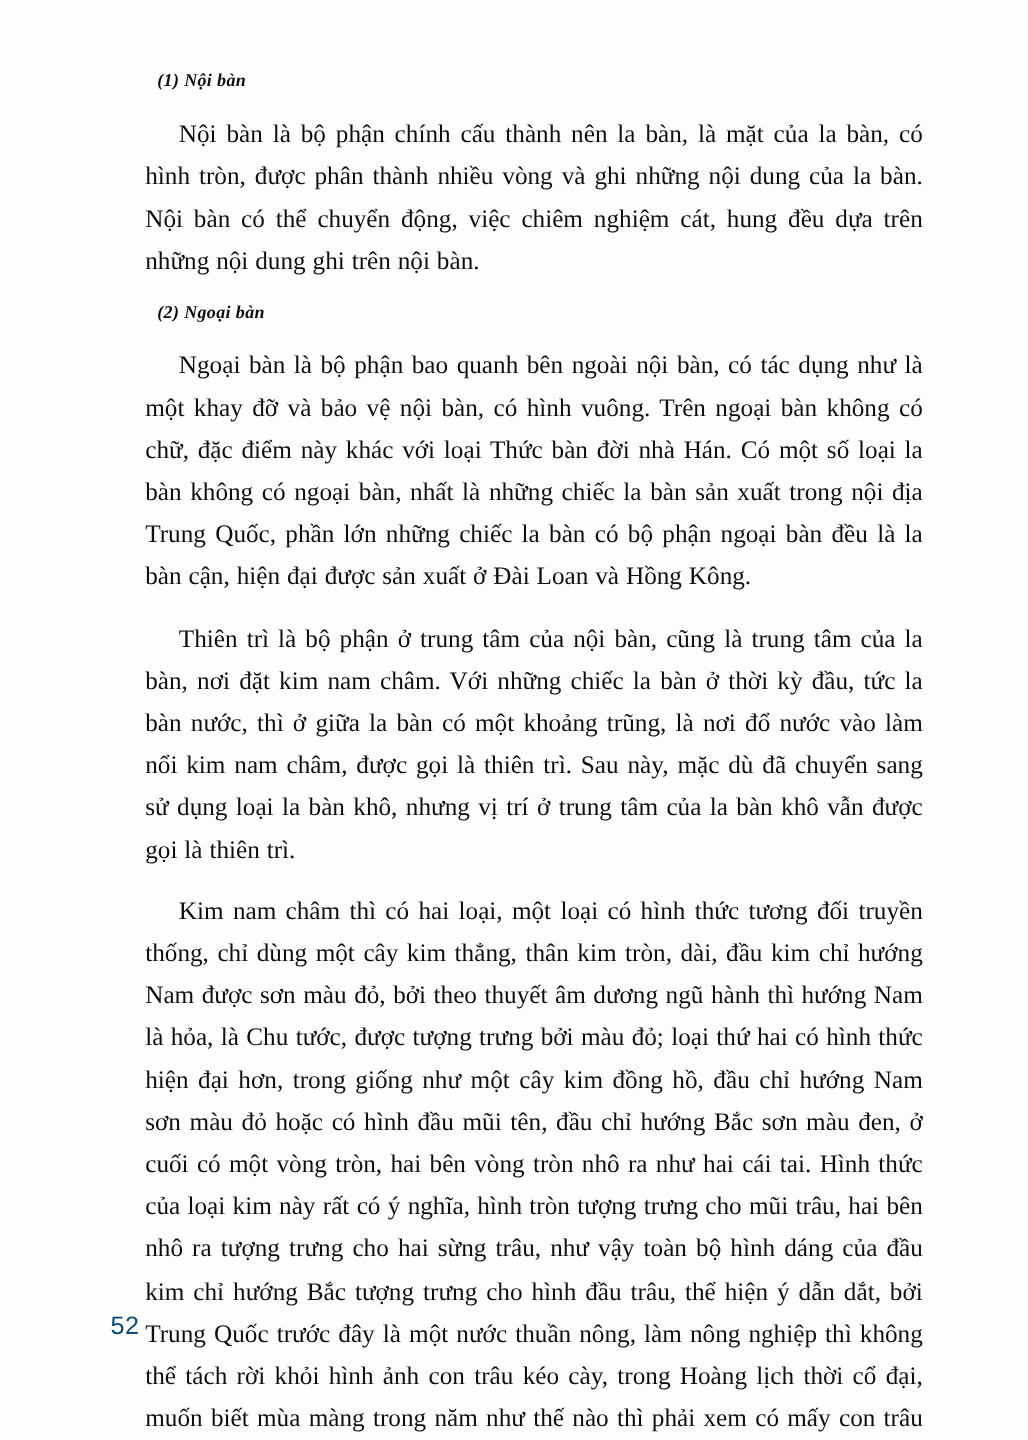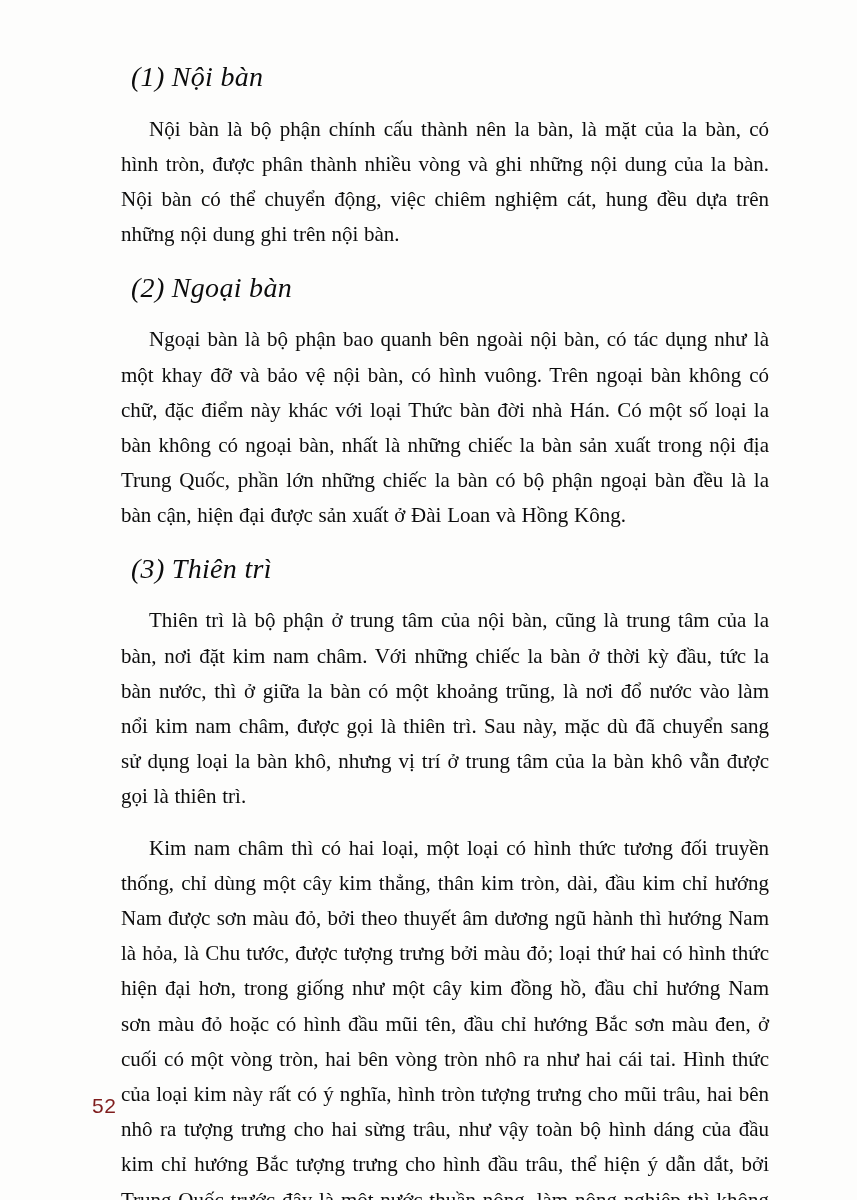--- a/index.html
+++ b/index.html
@@ -17,23 +17,23 @@
     color: #0d0d0d;
   }
   .content {
     position: absolute;
     left: 105px;
     top: 58px;
     width: 680px;
   }
   .heading {
     font-family: "Liberation Serif", "DejaVu Serif", serif;
-    font-weight: normal;
+    font-weight: bold;
     font-style: italic;
-    font-size: 28px;
+    font-size: 15px;
     letter-spacing: 0.3px;
     margin: 0 0 6px 0;
     padding-left: 26px;
     line-height: 1.35;
   }
   .section + .section {
     margin-top: 16px;
   }
   .body-par {
     font-size: 21px;
@@ -52,21 +52,21 @@
     margin-top: 2px;
   }
   .folio {
     position: absolute;
     left: 92px;
     top: 1094px;
     font-family: "Liberation Sans", "DejaVu Sans", sans-serif;
     font-size: 21px;
     font-weight: normal;
     letter-spacing: 0.5px;
-    color: #7f1d1d;
+    color: #0c4a6e;
   }
 </style>
 </head>
 <body>
 
 <div class="page">
 
   <div class="content">
 
     <div class="section">
@@ -77,21 +77,20 @@
     </div>
 
     <div class="section">
       <h2 class="heading">(2) Ngoại bàn</h2>
       <div class="par-block">
         <p class="body-par">Ngoại bàn là bộ phận bao quanh bên ngoài nội bàn, có tác dụng như là một khay đỡ và bảo vệ nội bàn, có hình vuông. Trên ngoại bàn không có chữ, đặc điểm này khác với loại Thức bàn đời nhà Hán. Có một số loại la bàn không có ngoại bàn, nhất là những chiếc la bàn sản xuất trong nội địa Trung Quốc, phần lớn những chiếc la bàn có bộ phận ngoại bàn đều là la bàn cận, hiện đại được sản xuất ở Đài Loan và Hồng Kông.</p>
       </div>
     </div>
 
     <div class="section">
-      <h2 class="heading">(3) Thiên trì</h2>
       <div class="par-block">
         <p class="body-par">Thiên trì là bộ phận ở trung tâm của nội bàn, cũng là trung tâm của la bàn, nơi đặt kim nam châm. Với những chiếc la bàn ở thời kỳ đầu, tức la bàn nước, thì ở giữa la bàn có một khoảng trũng, là nơi đổ nước vào làm nổi kim nam châm, được gọi là thiên trì. Sau này, mặc dù đã chuyển sang sử dụng loại la bàn khô, nhưng vị trí ở trung tâm của la bàn khô vẫn được gọi là thiên trì.</p>
         <p class="body-par">Kim nam châm thì có hai loại, một loại có hình thức tương đối truyền thống, chỉ dùng một cây kim thẳng, thân kim tròn, dài, đầu kim chỉ hướng Nam được sơn màu đỏ, bởi theo thuyết âm dương ngũ hành thì hướng Nam là hỏa, là Chu tước, được tượng trưng bởi màu đỏ; loại thứ hai có hình thức hiện đại hơn, trong giống như một cây kim đồng hồ, đầu chỉ hướng Nam sơn màu đỏ hoặc có hình đầu mũi tên, đầu chỉ hướng Bắc sơn màu đen, ở cuối có một vòng tròn, hai bên vòng tròn nhô ra như hai cái tai. Hình thức của loại kim này rất có ý nghĩa, hình tròn tượng trưng cho mũi trâu, hai bên nhô ra tượng trưng cho hai sừng trâu, như vậy toàn bộ hình dáng của đầu kim chỉ hướng Bắc tượng trưng cho hình đầu trâu, thể hiện ý dẫn dắt, bởi Trung Quốc trước đây là một nước thuần nông, làm nông nghiệp thì không thể tách rời khỏi hình ảnh con trâu kéo cày, trong Hoàng lịch thời cổ đại, muốn biết mùa màng trong năm như thế nào thì phải xem có mấy con trâu đang cày ruộng, số trâu càng nhiều</p>
       </div>
     </div>
 
   </div>
 
   <div class="folio">52</div>
 

